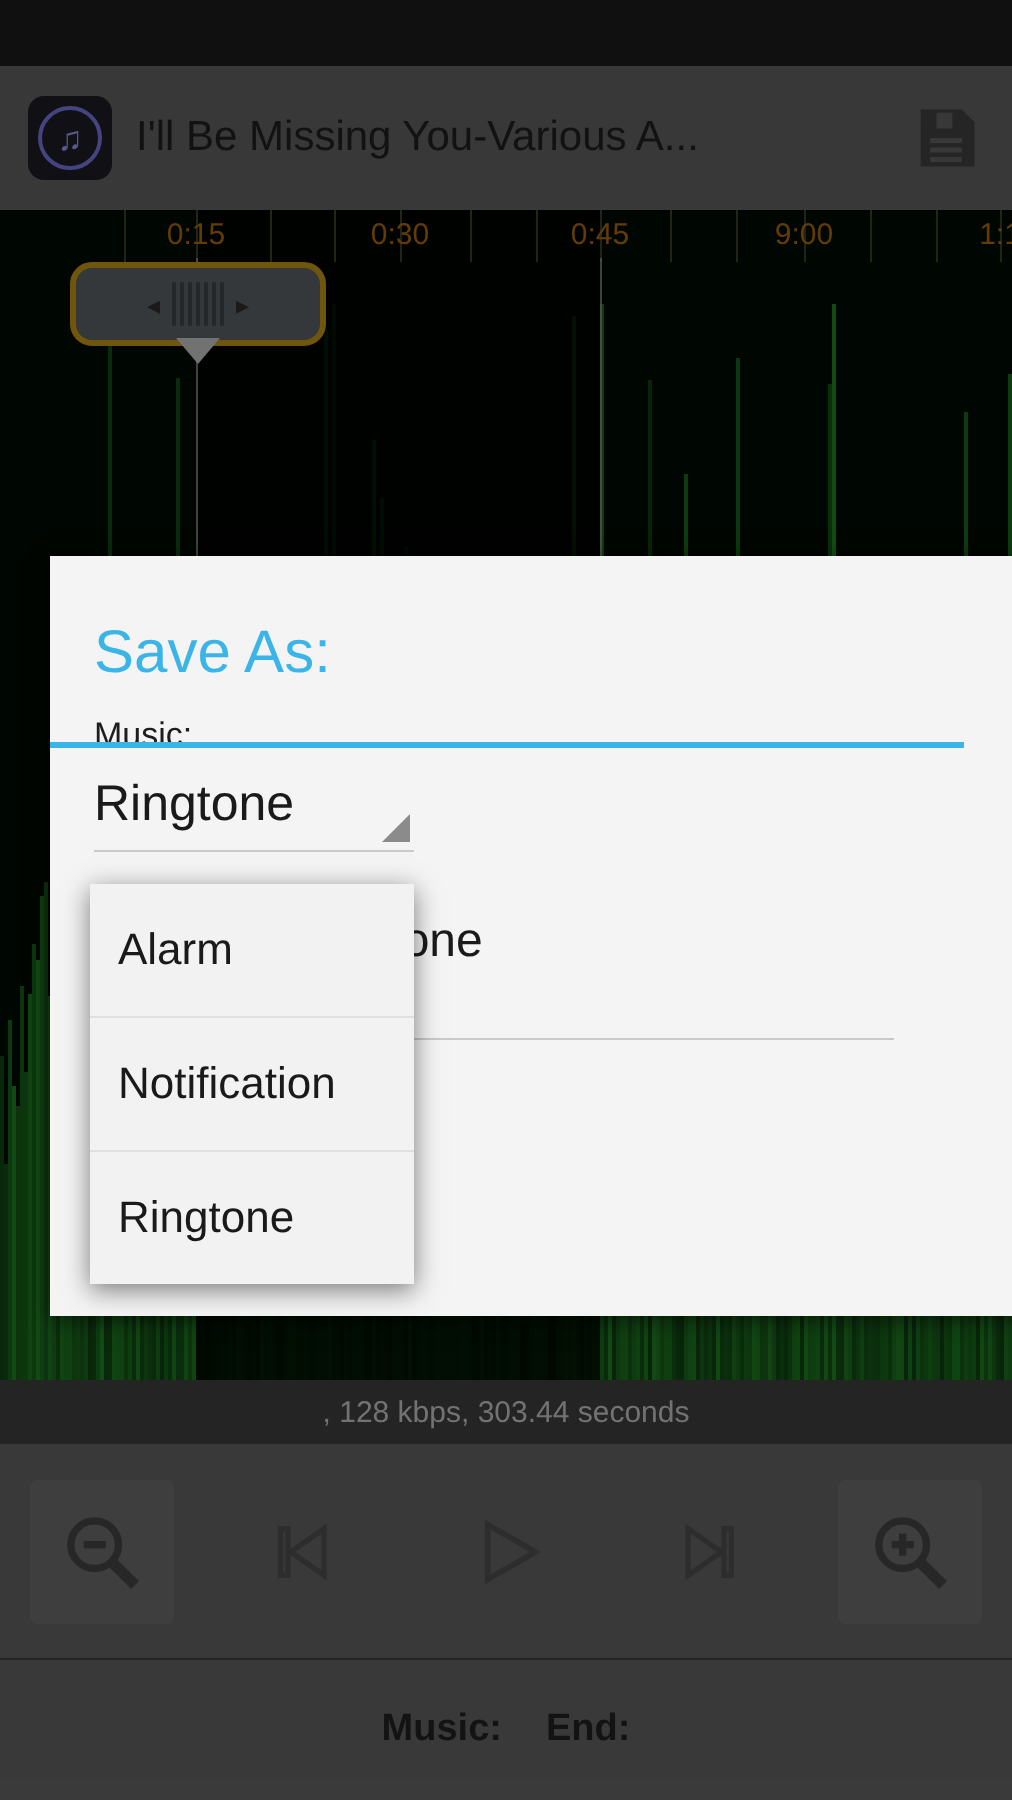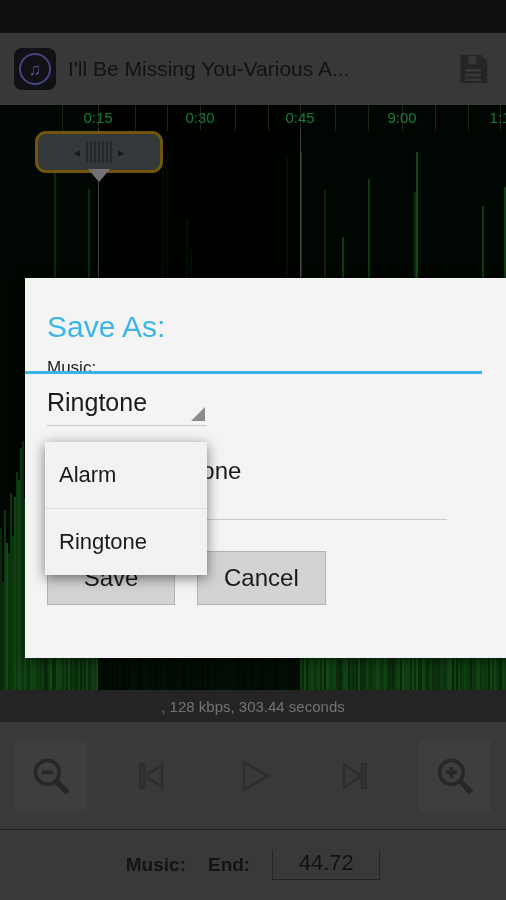--- a/index.html
+++ b/index.html
@@ -24,21 +24,21 @@
   
   #waveform { position:absolute; left:0; top:105px; width:506px; height:585px;
               background:#000a03; overflow:hidden; }
   #wave-canvas { position:absolute; inset:0; }
   .wbar { position:absolute; bottom:0; width:2px; background:#1f7a22; }
   .wbar.sel { background:#0c3d10; }
   #sel-shade { position:absolute; top:0; left:98px; width:202px; height:100%;
                background:#000000; opacity:.55; }
   #ruler { position:absolute; left:0; top:0; width:506px; height:26px; }
   .tick { position:absolute; top:0; width:1px; height:26px; background:#3a3a22; }
-  .tlabel { position:absolute; top:4px; color:#22c55e; font-size:15px; transform:translateX(-50%); }
+  .tlabel { position:absolute; top:4px; color:#a16207; font-size:15px; transform:translateX(-50%); }
   .marker { position:absolute; top:24px; width:1px; height:195px; background:#8b8b8b; opacity:.75; }
 
   
   #drag-handle { position:absolute; left:35px; top:131px; width:128px; height:42px;
                  border:3px solid #b58a14; border-radius:11px; background:#555b60;
                  display:flex; align-items:center; justify-content:center; gap:6px; }
   #drag-handle .arr { color:#2a2a2a; font-size:13px; }
   #drag-handle .grip { display:flex; gap:2px; }
   #drag-handle .grip i { display:block; width:2px; height:22px; background:#3b4045; }
   #handle-point { position:absolute; left:88px; top:169px; width:0; height:0;
@@ -442,38 +442,37 @@
         <line x1="14.8" y1="14.8" x2="21" y2="21" stroke="#3f3f3f" stroke-width="3"></line>
         <line x1="7" y1="10" x2="13" y2="10" stroke="#3f3f3f" stroke-width="2"></line>
         <line x1="10" y1="7" x2="10" y2="13" stroke="#3f3f3f" stroke-width="2"></line>
       </svg>
   </div>
 </div>
 
 <div id="range">
   <span class="rlabel">Music:</span>
   <span class="rlabel">End:</span>
-  <span class="rfield">44.72</span>
 </div>
 
 <div id="scrim"></div>
 
 <div id="dialog">
   <div id="dlg-title">Save As:</div>
   <div id="dlg-divider"></div>
   <div id="dlg-body">
     <div id="type-label">Music:</div>
     <div id="spinner">
       <span id="spinner-value">Ringtone</span>
       <span id="spinner-caret"></span>
     </div>
     <div id="name-field">g You-Various one</div>
   </div>
   <div id="dlg-buttons">
     <div class="dbtn">Save</div>
-    <div class="dbtn">Cancel</div>
   </div>
 </div>
 
 <div id="dropdown">
   <div class="dd-item">Alarm</div>
+  <div class="dd-item">Notification</div>
   <div class="dd-item">Ringtone</div>
 </div>
 
 </body></html>

